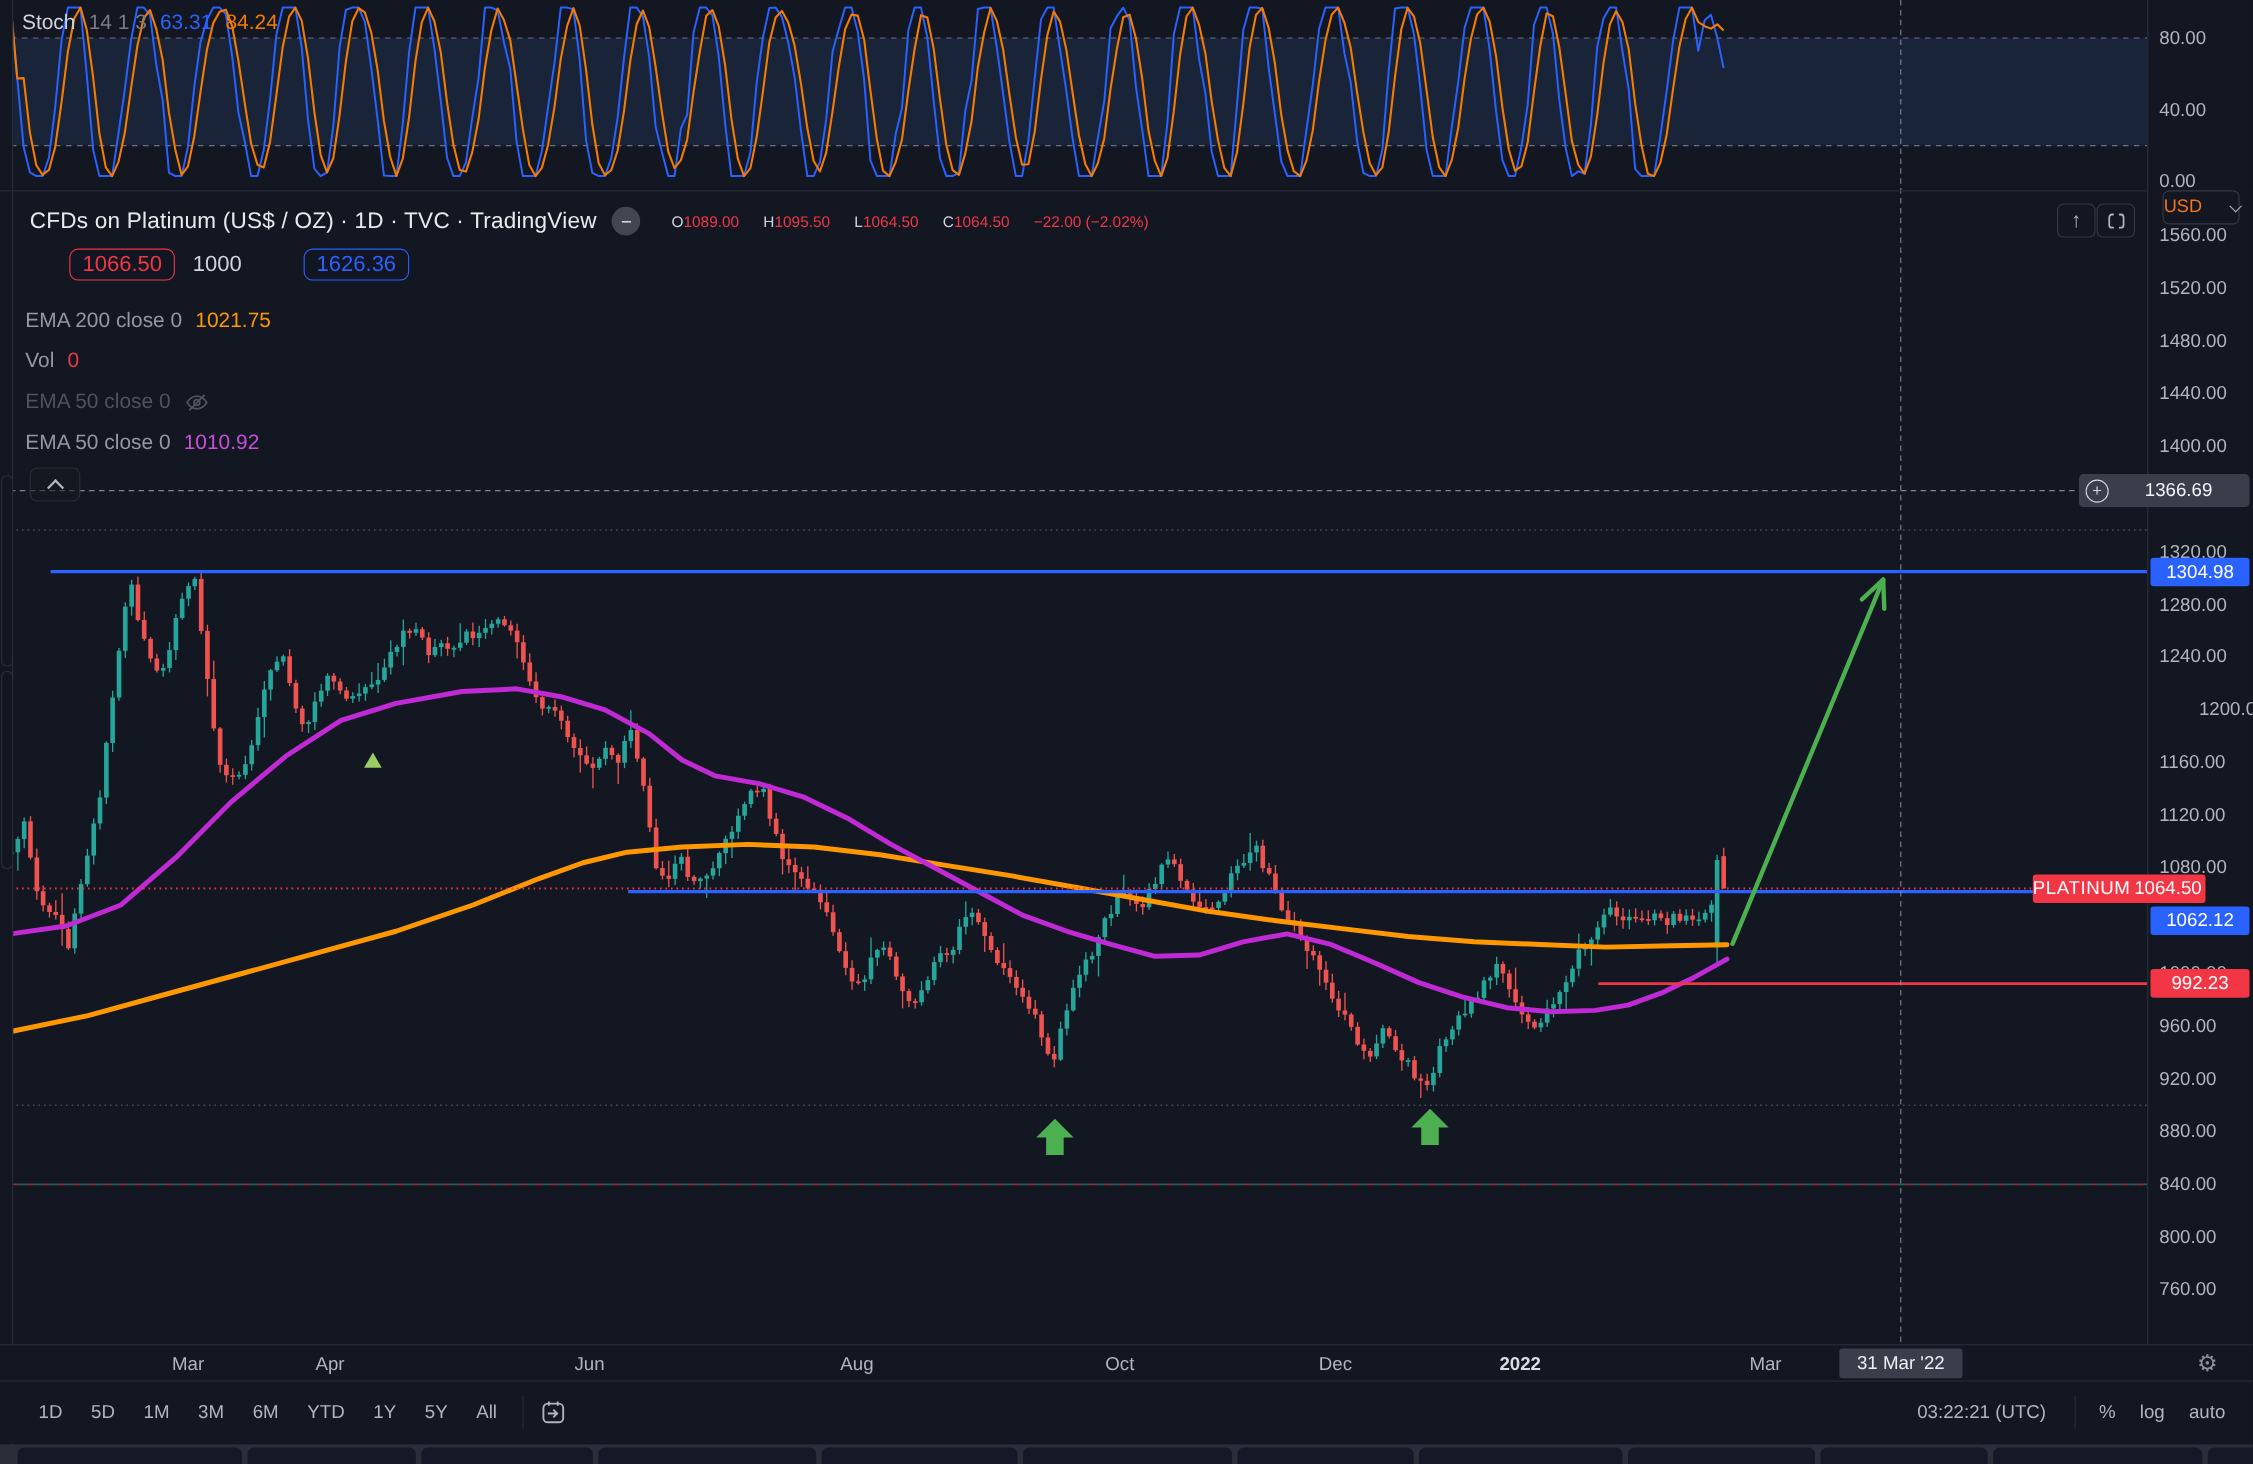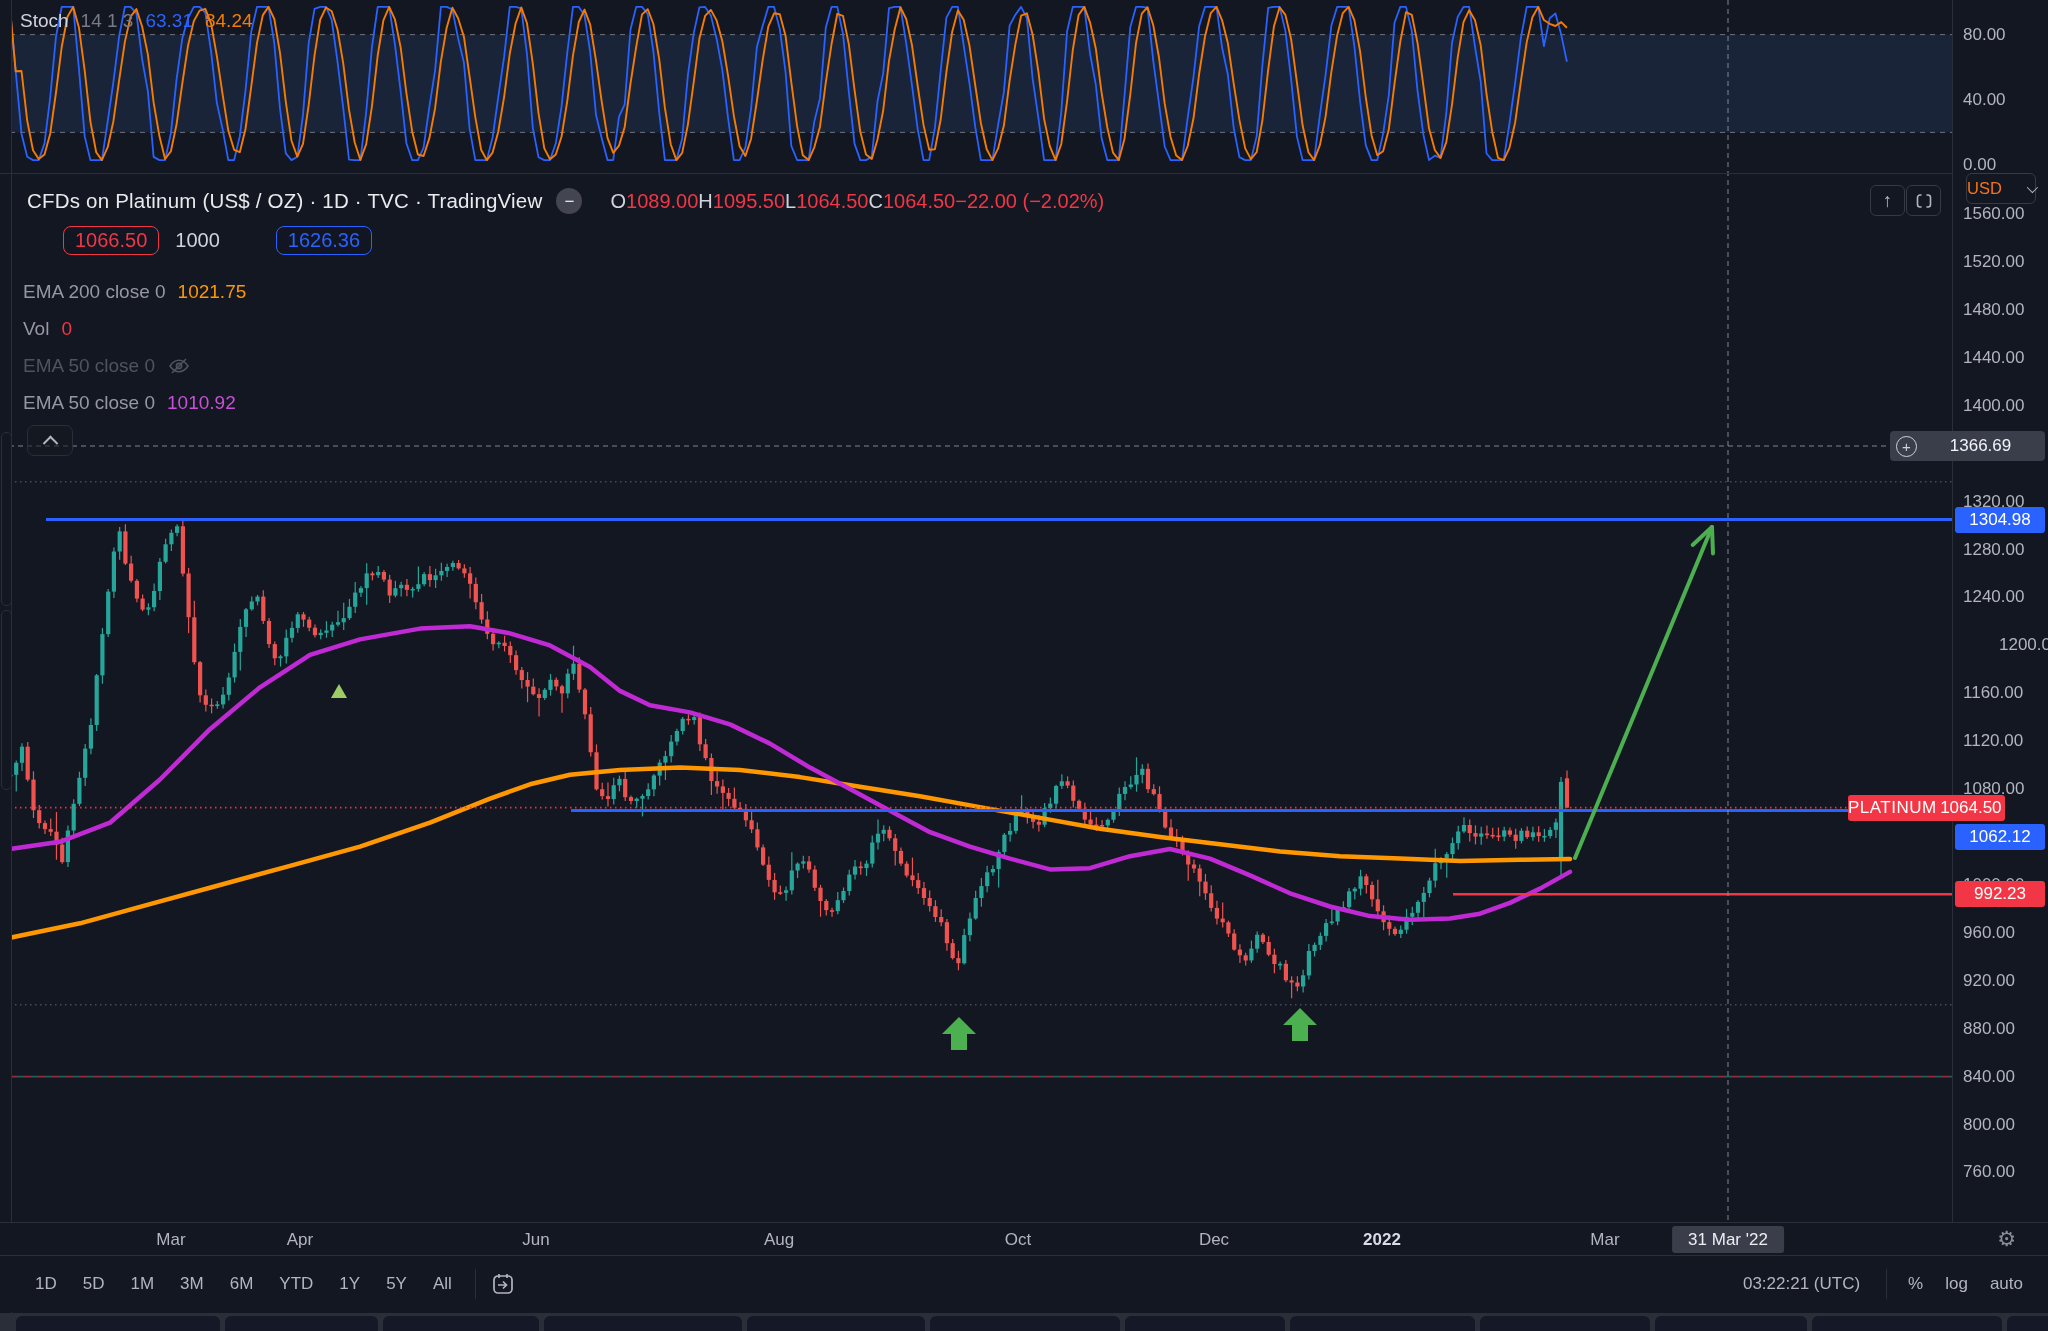--- a/index.html
+++ b/index.html
@@ -12,21 +12,21 @@
   .strip-slot{position:absolute;left:1px;width:9px;border:1px solid #2a2e39;border-radius:5px;}
   
   #stoch-legend{position:absolute;left:20px;top:10px;display:flex;gap:12px;align-items:center;font-size:19px;}
   .sl-name{color:#d1d4dc;} .sl-params{color:#787b86;}
   .sl-k{color:#2962ff;} .sl-d{color:#f57c00;}
   
   #title-row{position:absolute;left:27px;top:186px;display:flex;align-items:center;gap:14px;height:30px;}
   #main-title{color:#e8eaed;font-size:20.5px;font-weight:500;letter-spacing:.2px;}
   #minus-btn{width:26px;height:26px;border-radius:50%;background:#434651;display:flex;align-items:center;justify-content:center;
              color:#e8eaed;font-size:17px;line-height:1;cursor:pointer;}
-  #ohlc{display:flex;gap:0;font-size:20px;margin-left:14px;}
+  #ohlc{display:flex;gap:22px;font-size:14px;margin-left:14px;}
   .ohlc-k{color:#d1d4dc;} .ohlc-v{color:#f23645;} .ohlc-chg{color:#f23645;}
   
   .lg-row{position:absolute;left:23px;display:flex;align-items:center;gap:12px;font-size:19px;color:#9598a1;height:32px;}
   .chip{border:1px solid;border-radius:8px;padding:2px 11px;font-size:20px;background:rgba(19,23,34,.7);margin-left:40px;}
   .chip.red{border-color:#f23645;color:#f23645;}
   .chip.blue{border-color:#2962ff;color:#2962ff;}
   .lg-qty{color:#d1d4dc;font-size:20px;padding:0 4px;}
   .lg-val-orange{color:#ff9800;} .lg-val-red{color:#f23645;} .lg-val-magenta{color:#c94fdb;}
   .lg-dim{color:#50535e;}
   #collapse-btn{position:absolute;left:27px;top:425px;width:44px;height:29px;border:1px solid #2a2e39;border-radius:7px;

